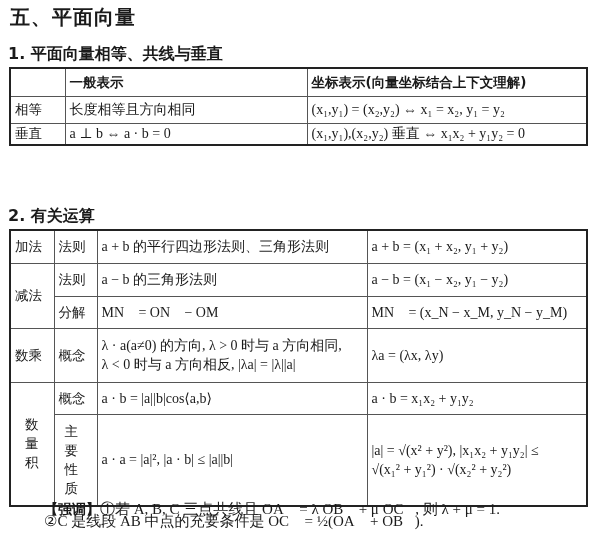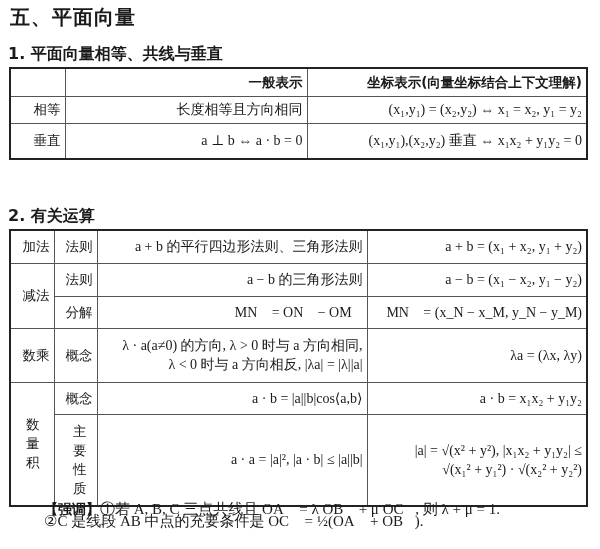--- a/index.html
+++ b/index.html
@@ -1,21 +1,21 @@
 <!DOCTYPE html>
 <html><head>
 <meta charset="utf-8">
 <style>
   html, body { margin:0; padding:0; }
   body { width:600px; height:549px; background:#ffffff; position:relative; overflow:hidden;
          font-family:"DejaVu Sans", "Liberation Sans", sans-serif; color:#1a1a1a; }
   .h1 { position:absolute; left:10px; top:4px; font-size:20px; font-weight:bold; letter-spacing:1px; }
   .h2 { position:absolute; left:8px; font-size:16px; font-weight:bold; }
   table { position:absolute; border-collapse:collapse; border:2px solid #222; }
-  td { border:1px solid #555; text-align:right; vertical-align:middle; padding:0 4px;
+  td { border:1px solid #555; text-align:left; vertical-align:middle; padding:0 4px;
        font-size:13px; line-height:19px; }
   td.lbl { font-family:"DejaVu Sans", sans-serif; font-size:13.5px; }
   .serif { font-family:"Liberation Serif", "DejaVu Serif", serif; font-size:14px; }
   td.hd { font-size:13.5px; font-weight:bold; }
   .note { position:absolute; left:44px; font-family:"Liberation Serif", "DejaVu Serif", serif; font-size:15px; }
   .note .tag { font-family:"DejaVu Sans", sans-serif; font-weight:bold; font-size:14px; }
 </style>
 </head>
 <body>
 
@@ -33,21 +33,21 @@
       <tr style="height:28px">
     <td></td>
     <td class="hd">一般表示</td>
     <td class="hd">坐标表示(向量坐标结合上下文理解)</td>
   </tr>
   <tr style="height:27px">
     <td class="lbl">相等</td>
     <td class="serif">长度相等且方向相同</td>
     <td class="serif">(x₁,y₁) = (x₂,y₂) ⇔ x₁ = x₂, y₁ = y₂</td>
   </tr>
-  <tr style="height:36px">
+  <tr style="height:22px">
     <td class="lbl">垂直</td>
     <td class="serif">a ⊥ b ⇔ a · b = 0</td>
     <td class="serif">(x₁,y₁),(x₂,y₂) 垂直 ⇔ x₁x₂ + y₁y₂ = 0</td>
   </tr>
 </tbody>
   </table>
 
 <div class="h2" style="top:206px;">2. 有关运算</div>
 
 <table style="left:9px; top:229px; width:579px;">

